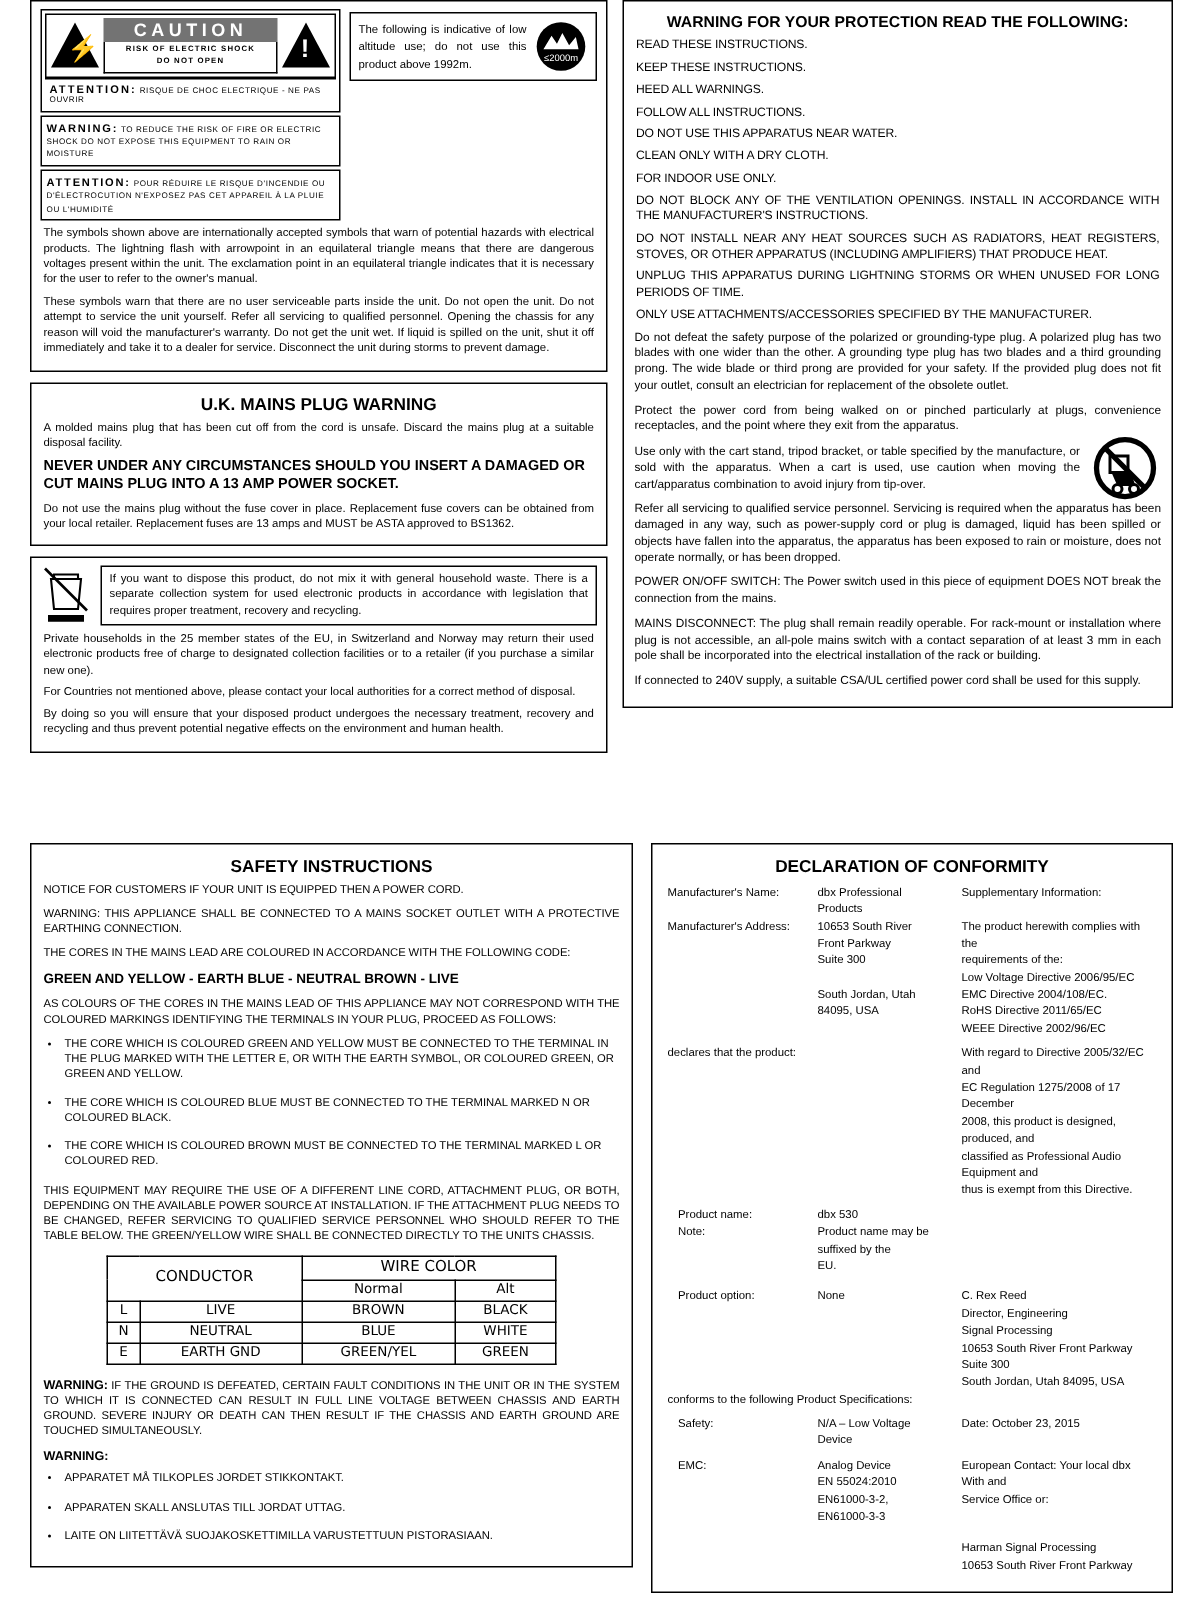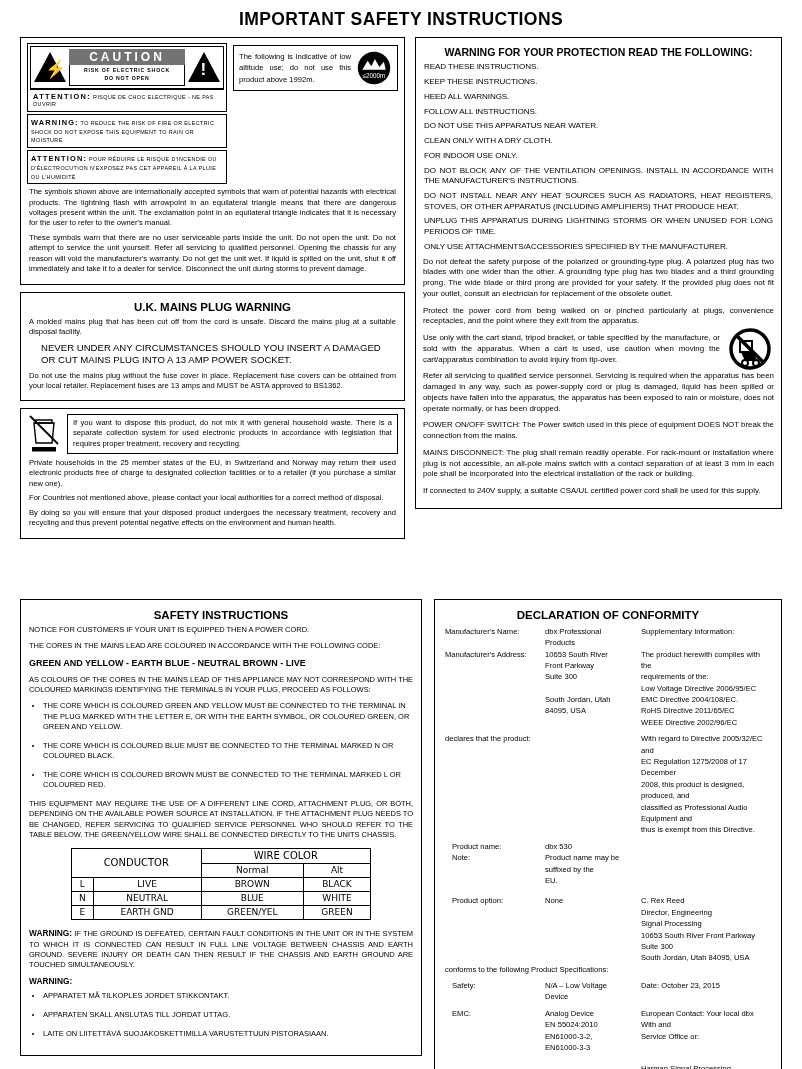--- a/index.html
+++ b/index.html
@@ -112,21 +112,21 @@
   .alt-icon { flex: none; width: 36px; height: 36px; position: relative; }
 
   .para { font-size: 7.6px; line-height: 1.38; text-align: justify; margin: 4px 2px; }
   .para.first { margin-top: 3px; }
   .para.tight { margin: 3px 2px; }
 
   .sec-title {
     text-align: center; font-weight: bold;
     font-size: 11.5px; margin: 3px 0 4px 0;
   }
-  .bold-para { font-weight: normal; font-size: 9.6px; line-height: 1.3; margin: 4px 14px; }
+  .bold-para { font-weight: bold; font-size: 9.6px; line-height: 1.3; margin: 4px 2px; }
 
   
   .weee-row { display: flex; gap: 6px; align-items: flex-start; }
   .weee-icon { width: 34px; height: 40px; flex: none; position: relative; }
   .weee-text {
     border: 1px solid #000; padding: 3px 5px;
     font-size: 7.6px; line-height: 1.42; text-align: justify; flex: 1;
   }
 
   
@@ -195,21 +195,20 @@
   .ind { padding-left: 7px; }
   .rcol { grid-column: 3; white-space: pre-line; }
 
   .dconf-inner { padding: 1px 4px 4px 4px; }
 </style>
 </head>
 <body>
 
 <div class="page">
 
-  <div class="page-title">IMPORTANT SAFETY INSTRUCTIONS</div>
 
   <div class="top-row">
 
     <div class="col-left">
 
       <div class="box">
         <div class="caution-wrap">
 
           <div class="caution-col">
             <div class="caution-outer">
@@ -334,20 +333,21 @@
       </div>
     </div>
   </div>
 
   <div class="bottom-row">
 
     <div class="bcol-left">
       <div class="box si" style="padding:6px 8px;">
         <div class="sec-title">SAFETY INSTRUCTIONS</div>
         <p>NOTICE FOR CUSTOMERS IF YOUR UNIT IS EQUIPPED THEN A POWER CORD.</p>
+        <p>WARNING: THIS APPLIANCE SHALL BE CONNECTED TO A MAINS SOCKET OUTLET WITH A PROTECTIVE EARTHING CONNECTION.</p>
         <p>THE CORES IN THE MAINS LEAD ARE COLOURED IN ACCORDANCE WITH THE FOLLOWING CODE:</p>
         <p class="b">GREEN AND YELLOW - EARTH        BLUE - NEUTRAL        BROWN - LIVE</p>
         <p>AS COLOURS OF THE CORES IN THE MAINS LEAD OF THIS APPLIANCE MAY NOT CORRESPOND WITH THE COLOURED MARKINGS IDENTIFYING THE TERMINALS IN YOUR PLUG, PROCEED AS FOLLOWS:</p>
         <ul id="safety-bullets">
             <li>THE CORE WHICH IS COLOURED GREEN AND YELLOW MUST BE CONNECTED TO THE TERMINAL IN THE PLUG MARKED WITH THE LETTER E, OR WITH THE EARTH SYMBOL, OR COLOURED GREEN, OR GREEN AND YELLOW.</li>
             <li>THE CORE WHICH IS COLOURED BLUE MUST BE CONNECTED TO THE TERMINAL MARKED N OR COLOURED BLACK.</li>
             <li>THE CORE WHICH IS COLOURED BROWN MUST BE CONNECTED TO THE TERMINAL MARKED L OR COLOURED RED.</li>
           </ul>
         <p>THIS EQUIPMENT MAY REQUIRE THE USE OF A DIFFERENT LINE CORD, ATTACHMENT PLUG, OR BOTH, DEPENDING ON THE AVAILABLE POWER SOURCE AT INSTALLATION.  IF THE ATTACHMENT PLUG NEEDS TO BE CHANGED, REFER SERVICING TO QUALIFIED SERVICE PERSONNEL WHO SHOULD REFER TO THE TABLE BELOW. THE GREEN/YELLOW WIRE SHALL BE CONNECTED DIRECTLY TO THE UNITS CHASSIS.</p>
 

